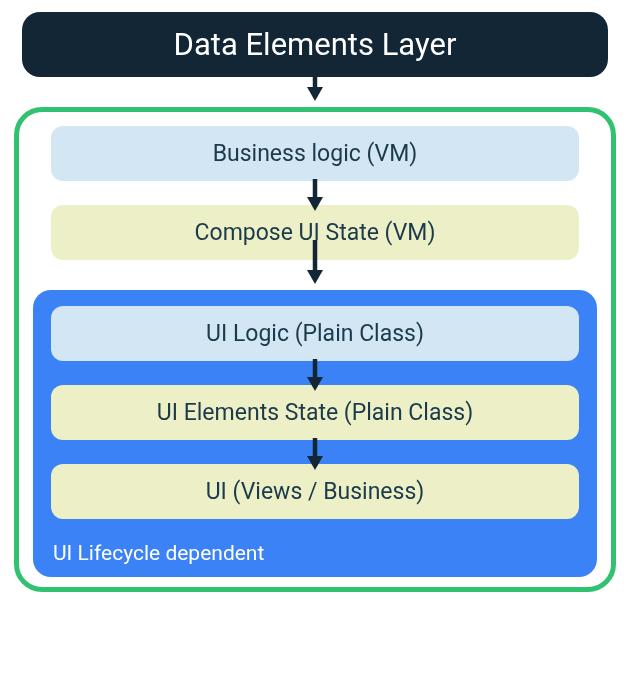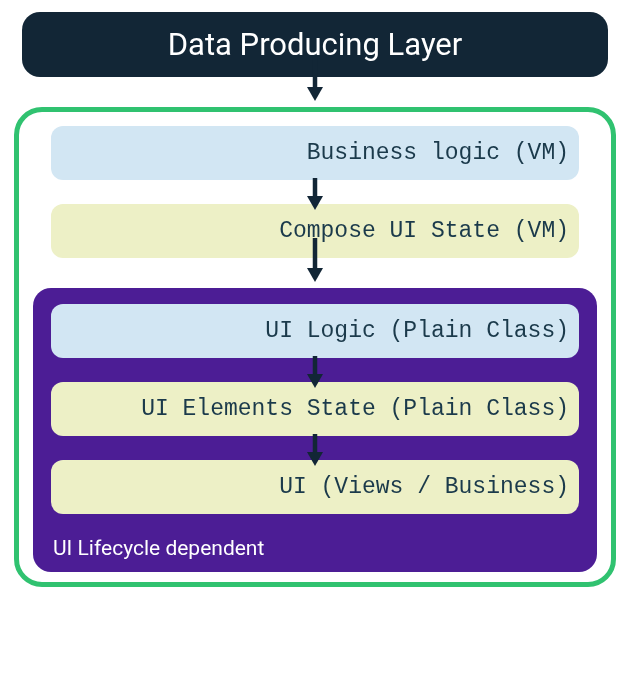--- a/index.html
+++ b/index.html
@@ -23,32 +23,31 @@
   }
   .outer-box {
     border: 5px solid #30c270;
     border-radius: 28px;
     padding: 14px 14px 10px 14px;
     margin-top: 24px;
     position: relative;
   }
   .slot {
     border-radius: 12px;
-    text-align: right;
+    text-align: center;
     font-size: 23px;
     font-weight: 400;
     color: #1b3a4b;
     padding: 14px 10px;
     margin: 0 18px;
-    font-family: Liberation Mono, monospace;
   }
   .blue { background: #d2e6f3; }
   .yellow { background: #edf0c6; }
   .inner-box {
-    background: #4c1d95;
+    background: #3b82f6;
     border-radius: 18px;
     padding: 16px 2px 10px 2px;
     margin-top: 24px;
   }
   .inner-box .slot { margin: 0 16px; }
   .inner-label {
     color: #ffffff;
     font-size: 21px;
     font-weight: 400;
     padding: 10px 18px 2px 18px;
@@ -73,21 +72,21 @@
     margin: -20px 0 -2px 0;
     position: relative;
     z-index: 2;
   }
   svg.arrow-svg { display: block; }
 </style>
 </head>
 <body>
 
 <div class="top-box">
-  <span>Data Producing Layer</span>
+  <span>Data Elements Layer</span>
 </div>
 
 <div class="arrow-gap">
   <svg class="arrow-svg" width="24" height="44" viewBox="0 0 24 44">
     <line x1="12" y1="0" x2="12" y2="32" stroke="#122636" stroke-width="4.5"></line>
     <polygon points="12,44 4,30 20,30" fill="#122636"></polygon>
   </svg>
 </div>
 
 <div class="outer-box">

